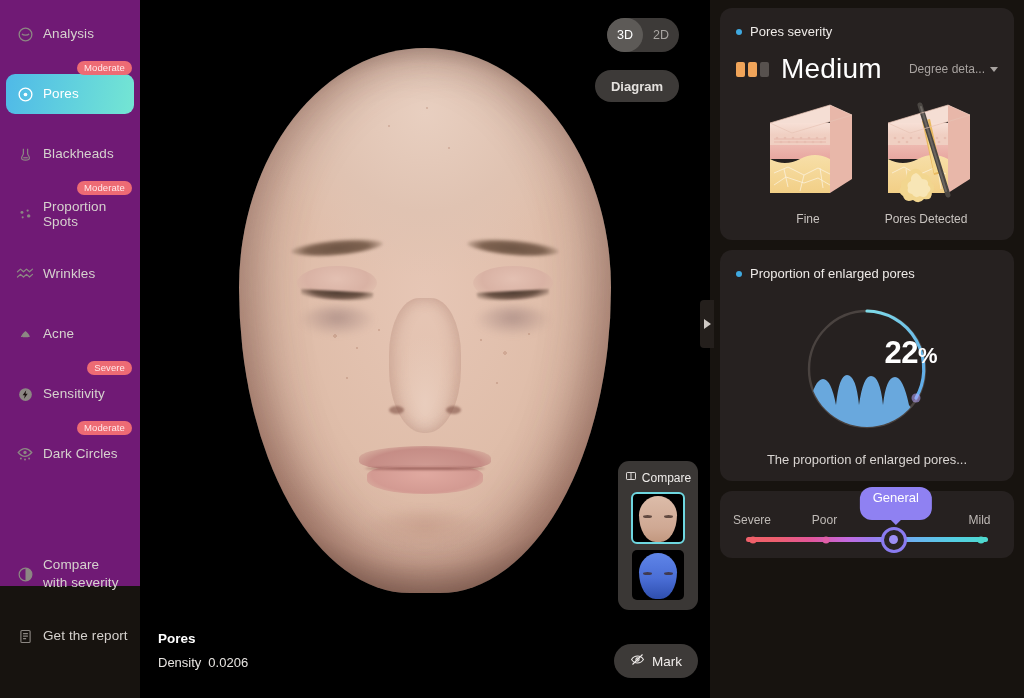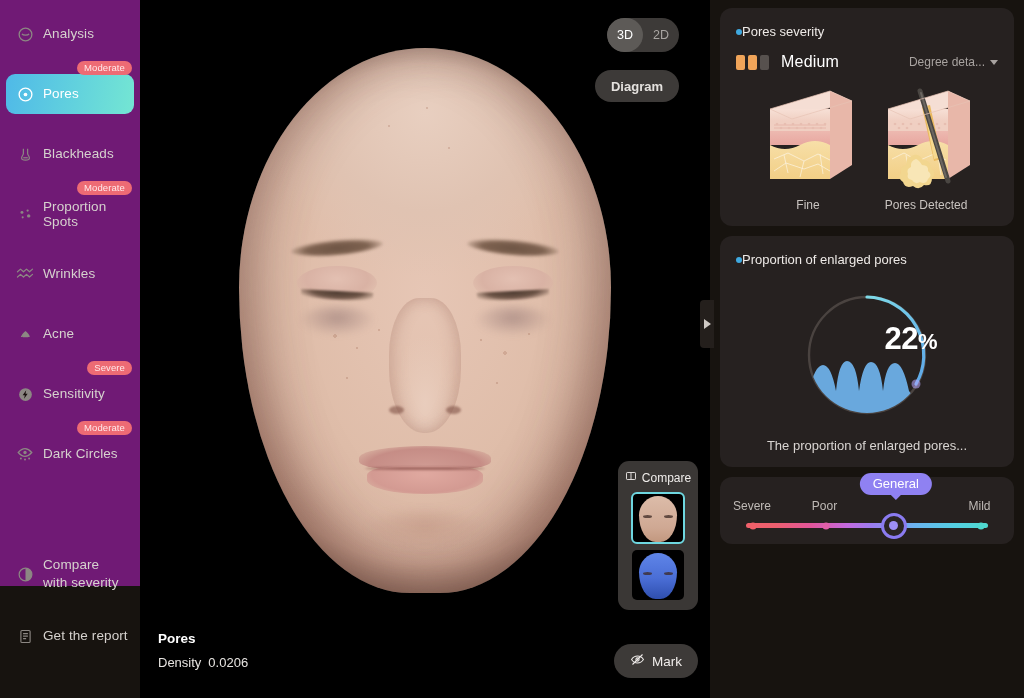--- a/index.html
+++ b/index.html
@@ -337,35 +337,35 @@
     gap: 10px;
     background: #17130f;
   }
   .card {
     background: #262120;
     border-radius: 12px;
     padding: 16px 16px 14px 16px;
     position: relative;
   }
   .card-title {
-    display: flex; align-items: center; gap: 0;
+    display: flex; align-items: center; gap: 8px;
     font-size: 13px; color: #eeeae7;
     margin-bottom: 14px;
   }
   .dot {
     width: 6px; height: 6px; border-radius: 50%;
     background: #3fa9e0; flex: 0 0 6px;
   }
 
   
   .sev-row { display: flex; align-items: center; gap: 12px; margin-bottom: 14px; }
   .bars { display: flex; gap: 3px; }
   .bar { width: 9px; height: 15px; border-radius: 2px; background: #57514e; }
   .bar.on { background: #f0a459; }
-  .sev-word { font-size: 16px; color: #ffffff; letter-spacing: .2px; }
+  .sev-word { font-size: 28px; color: #ffffff; letter-spacing: .2px; }
   .degree {
     margin-left: auto;
     display: flex; align-items: center; gap: 5px;
     font-size: 12px; color: #a8a3a0;
     cursor: pointer;
   }
   .chev {
     width: 0; height: 0;
     border-left: 4px solid transparent;
     border-right: 4px solid transparent;
@@ -431,21 +431,21 @@
     width: 9px; height: 9px; border-radius: 50%;
     background: #9d8ff5; display: block;
   }
   .bubble {
     position: absolute;
     top: -20px;
     transform: translateX(-50%);
     background: #8f81f2;
     color: #ffffff;
     font-size: 13px;
-    padding: 3px 13px 4px 13px;
+    padding: 3px 13px 15px 13px;
     border-radius: 12px;
     white-space: nowrap;
   }
   .bubble:after {
     content: "";
     position: absolute;
     left: 50%; bottom: -5px;
     transform: translateX(-50%);
     border-left: 6px solid transparent;
     border-right: 6px solid transparent;

